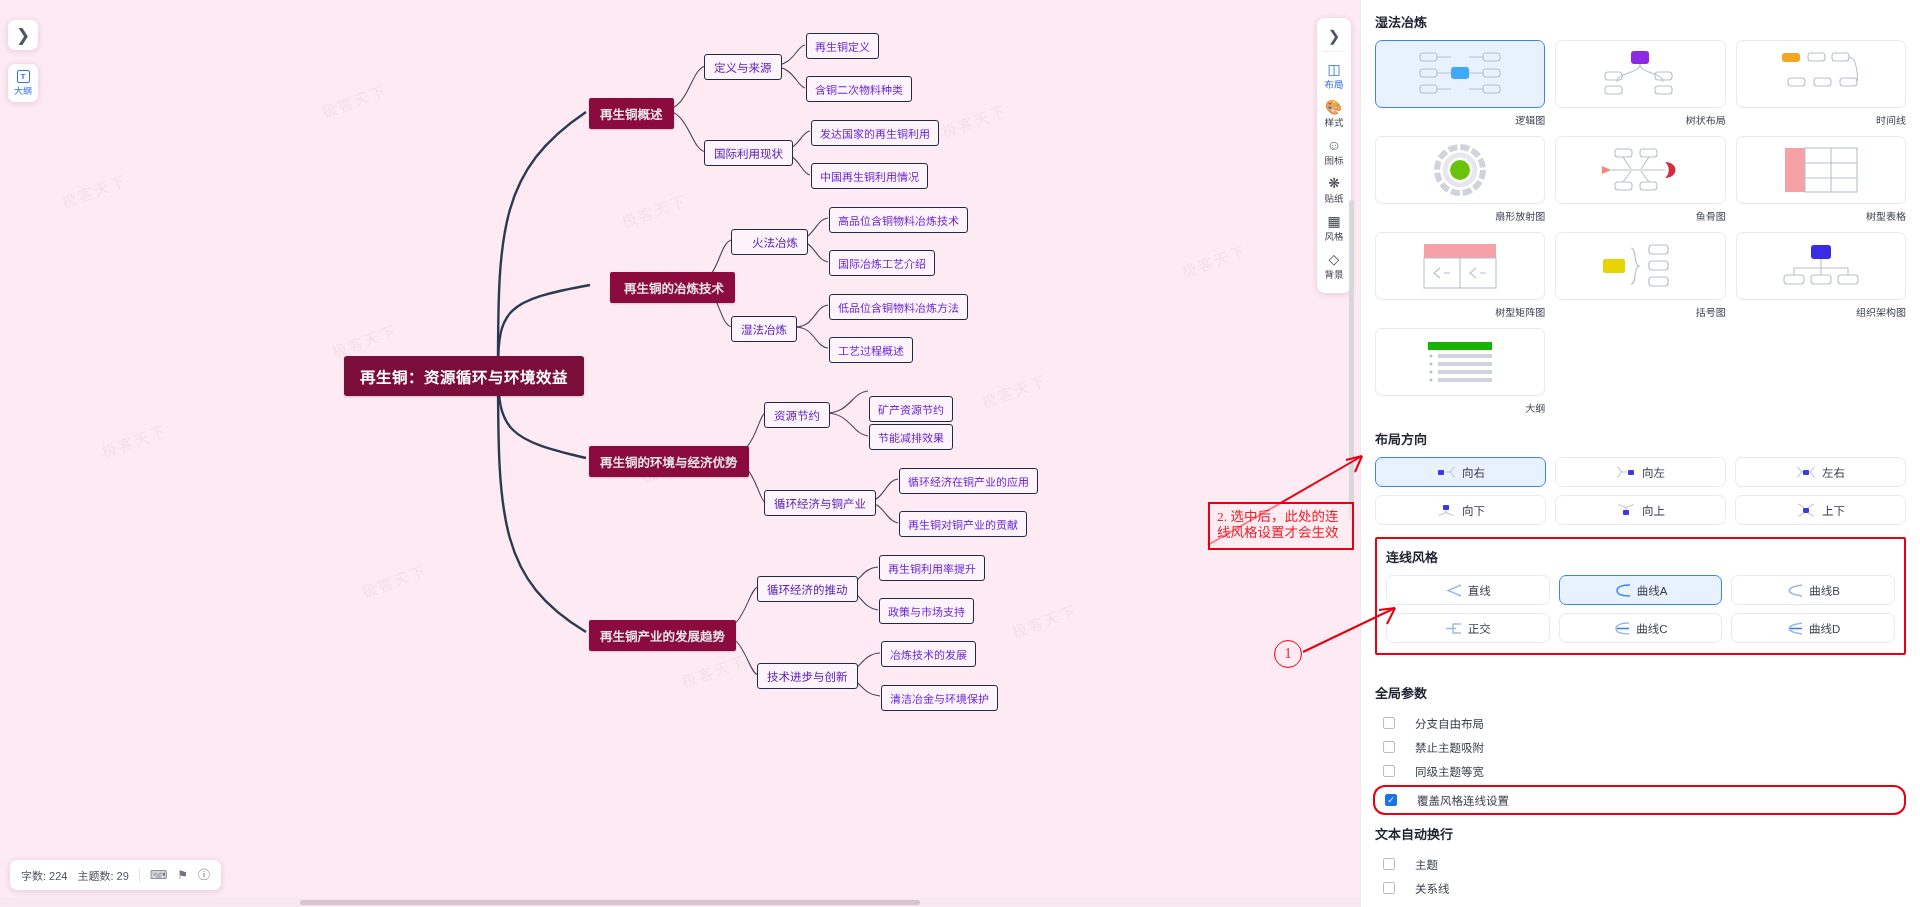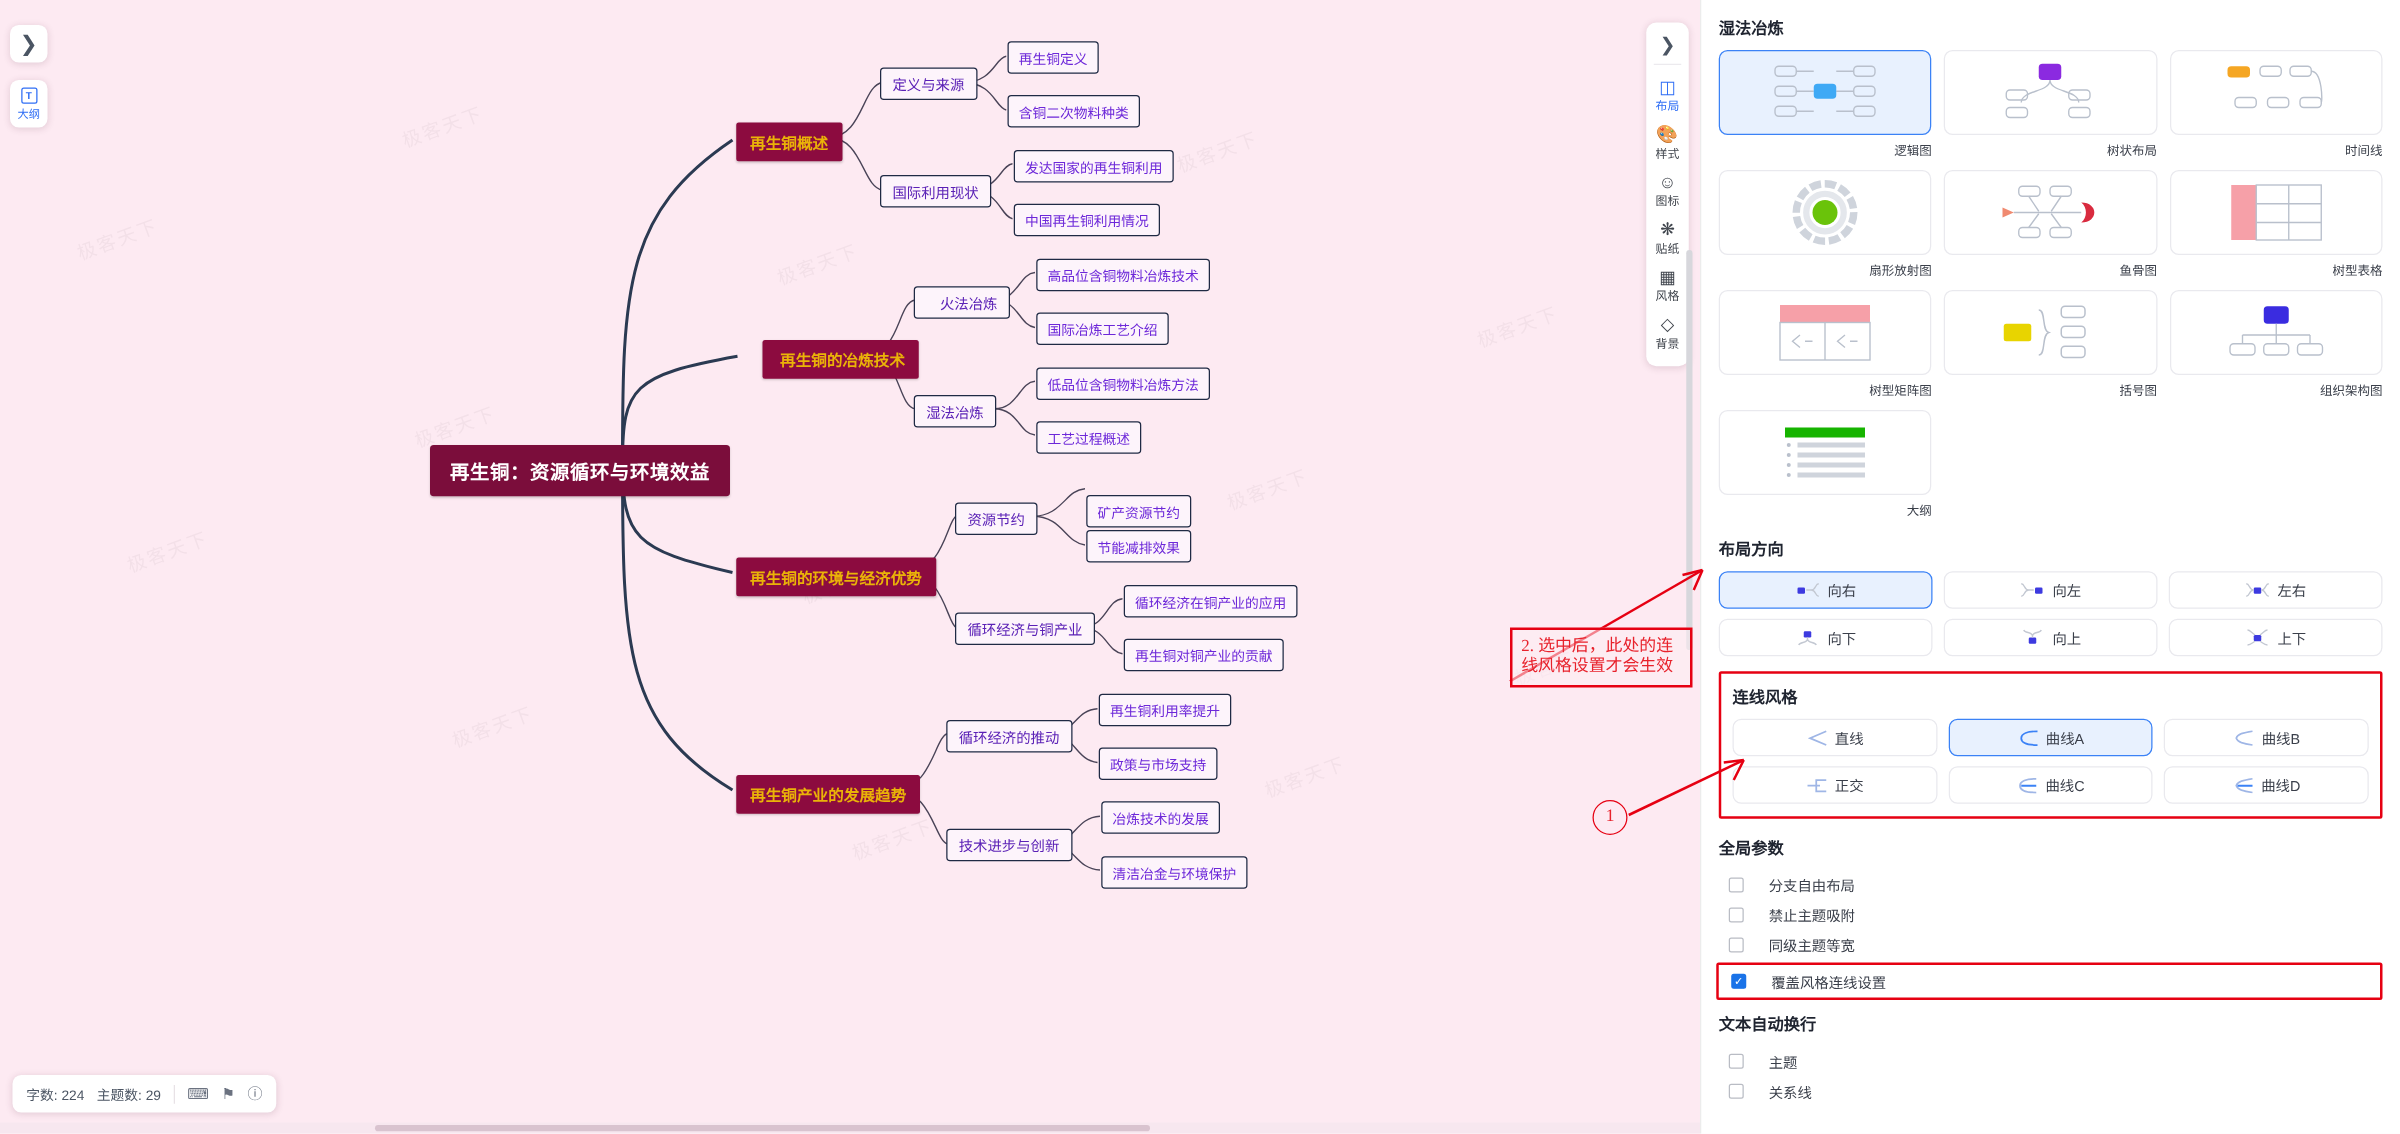--- a/index.html
+++ b/index.html
@@ -26,21 +26,21 @@
   .node{
     position:absolute; white-space:nowrap;
     display:flex; align-items:center; justify-content:center;
   }
   .node.root{
     background:#7b0d3b; color:#ffffff; font-weight:bold; font-size:15.5px;
     padding:9px 16px; border-radius:3px; letter-spacing:.5px;
     box-shadow:0 1px 2px rgba(0,0,0,.18);
   }
   .node.lvl1{
-    background:#8c0b3f; color:#eab308; font-weight:bold; font-size:12.5px;
+    background:#8c0b3f; color:#e5e5e5; font-weight:bold; font-size:12.5px;
     padding:6px 11px; border-radius:2px;
     box-shadow:0 1px 2px rgba(0,0,0,.18);
   }
   .node.lvl2{
     background:#fdf4fb; color:#5b21b6; font-size:11.5px;
     border:1.4px solid #1f2a44; border-radius:3px; padding:4px 9px;
   }
   .node.lvl3{
     background:#fdf4fb; color:#6d28d9; font-size:11px;
     border:1.2px solid #1f2a44; border-radius:3px; padding:4px 8px;
@@ -150,21 +150,21 @@
   .ls-btn.selected{ border:1.4px solid #3b82f6; background:#e8f1fe; }
 
   .chk-row{ display:flex; align-items:center; gap:20px; padding:4px 0 4px 8px; cursor:pointer;}
   .chk{
     width:12px;height:12px;border:1.3px solid #b9bcc4;border-radius:2px;background:#fff;
     flex:none; display:flex; align-items:center; justify-content:center;
   }
   .chk.on{ background:#1a73e8; border-color:#1a73e8; }
   .chk.on::after{ content:"✓"; color:#fff; font-size:9px; line-height:1; }
   .chk-label{ font-size:11.5px; color:#3a3f4a; }
-  #override-wrap{ border:2px solid #e60012; border-radius:2px; padding:1px 4px; margin:2px 0 4px -2px;text-align:right; }
+  #override-wrap{ border:2px solid #e60012; border-radius:12px; padding:1px 4px; margin:2px 0 4px -2px;text-align:right; }
 
   
   #panel-scroll{ position:absolute; left:1349px; top:200px; width:5px; height:320px;
     background:#d7d7dc; border-radius:3px; }
 
   
   #annot-box{
     position:absolute; left:1208px; top:502px; width:146px;
     border:2px solid #e60012; background:rgba(253,236,243,.55);
     padding:5px 6px 6px 7px;
@@ -611,21 +611,21 @@
             <g fill="none" stroke="#9fb6e6" stroke-width="1.4">
               <path d="M16,1 C9,2 4,3 3,6.5 C4,10 9,11 16,12"></path>
             </g>
             <path d="M4,6.5 L16,6.5" stroke="#3b82f6" stroke-width="1.6" fill="none"></path>
           </svg>
         <span>曲线D</span>
       </div>
     </div>
   </div>
 
-  <div class="sec-title" style="margin-top:13px;">全局参数</div>
+  <div class="sec-title" style="margin-top:28px;">全局参数</div>
   <div>
     <div class="chk-row">
       <span class="chk"></span>
       <span class="chk-label">分支自由布局</span>
     </div>
     <div class="chk-row">
       <span class="chk"></span>
       <span class="chk-label">禁止主题吸附</span>
     </div>
     <div class="chk-row">

